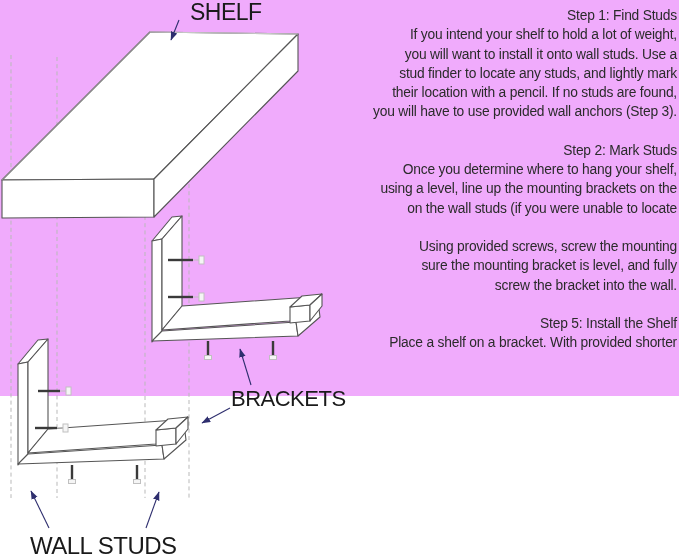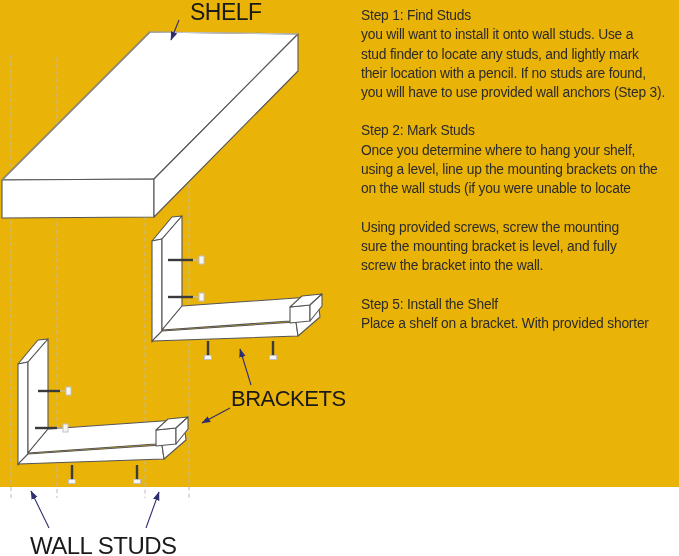--- a/index.html
+++ b/index.html
@@ -1,37 +1,37 @@
 <!DOCTYPE html>
 <html style="--outline: #555555; --mid_edge: #8C8C8C; --light_edge: #C6C6C6; --stud_dash: #B9B9B9; --arrow: #2E2E6E; --screw: #3A3A3A; --screw_head: #C0C0C0; --label: #1A1A1A; --body_text: #2B2B2B;"><head>
 <meta charset="utf-8">
 <style>
   html,body{margin:0;padding:0;background:#ffffff;width:679px;height:556px;overflow:hidden;}
-  .canvas{position:relative;width:679px;height:487px;background:#eab308;
+  .canvas{position:relative;width:679px;height:396px;background:#f0abfc;
           font-family:"Liberation Sans", sans-serif;text-decoration:underline;}
   
   .diagram{position:absolute;left:0;top:0;}
   .stud{stroke:var(--stud_dash);stroke-width:1;stroke-dasharray:4 3.2;fill:none;}
   .face{fill:#ffffff;stroke:var(--outline);stroke-width:1.1;stroke-linejoin:round;}
   .edge-light{stroke:var(--light_edge);stroke-width:1.2;fill:none;}
   .edge-mid{stroke:var(--mid_edge);stroke-width:1.1;fill:none;}
   .screw{stroke:var(--screw);stroke-width:2.4;fill:none;}
   .screw-thin{stroke:var(--screw_head);stroke-width:1;fill:none;}
   .screw-head{fill:#f5f5f5;stroke:var(--screw_head);stroke-width:1;}
   .arrow{stroke:var(--arrow);stroke-width:1.1;fill:none;}
   .ah{fill:var(--arrow);}
   .diag-label{fill:var(--label);letter-spacing:-0.5px;}
   .lbl-shelf{font-size:23px;}
   .lbl-brackets{font-size:22px;}
   .lbl-studs{font-size:24px;}
   
   .steps{position:absolute;left:361px;top:6px;width:316px;
          font-size:13.8px;line-height:19.3px;letter-spacing:-0.2px;
          color:var(--body_text);white-space:nowrap;}
-  .step{margin:0 0 19px 0;}
+  .step{margin:0 0 19px 0;text-align:right;}
   .tline{height:19.3px;}
 </style>
 </head>
 <body>
 
 <div class="canvas">
 
   <svg class="diagram" width="360" height="556" viewBox="0 0 360 556">
     <defs>
       <marker id="ahead" markerWidth="9" markerHeight="7" refX="7.5" refY="3" orient="auto">
@@ -114,20 +114,21 @@
 
     <text class="diag-label lbl-shelf" x="190" y="20">SHELF</text>
     <text class="diag-label lbl-brackets" x="231" y="406">BRACKETS</text>
     <text class="diag-label lbl-studs" x="30" y="554">WALL STUDS</text>
   </svg>
 
   <div class="steps">
 
     <section class="step">
       <div class="tline">Step 1: Find Studs</div>
+      <div class="tline">If you intend your shelf to hold a lot of weight,</div>
       <div class="tline">you will want to install it onto wall studs. Use a</div>
       <div class="tline">stud finder to locate any studs, and lightly mark</div>
       <div class="tline">their location with a pencil. If no studs are found,</div>
       <div class="tline">you will have to use provided wall anchors (Step 3).</div>
     </section>
 
     <section class="step">
       <div class="tline">Step 2: Mark Studs</div>
       <div class="tline">Once you determine where to hang your shelf,</div>
       <div class="tline">using a level, line up the mounting brackets on the</div>

